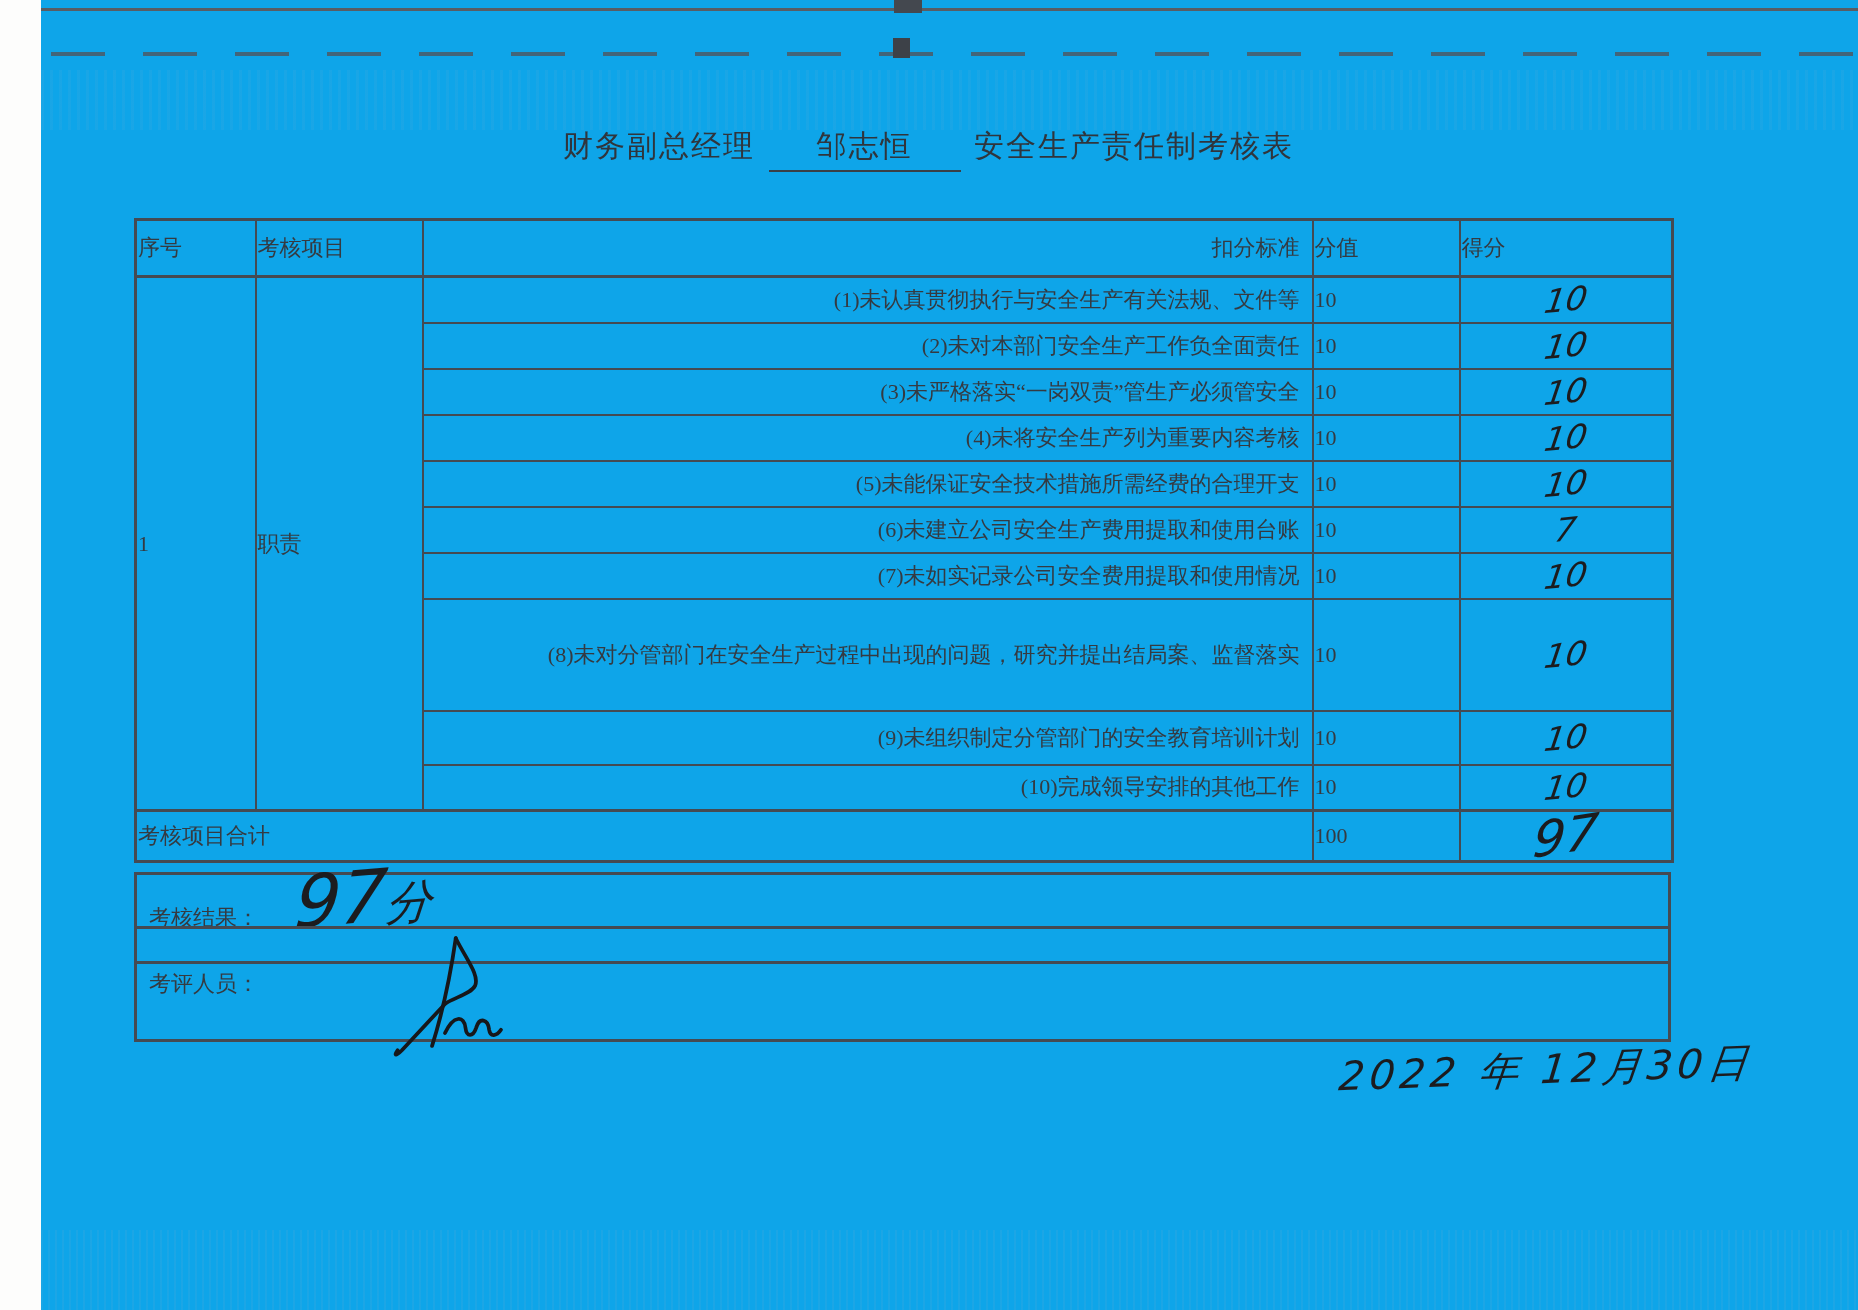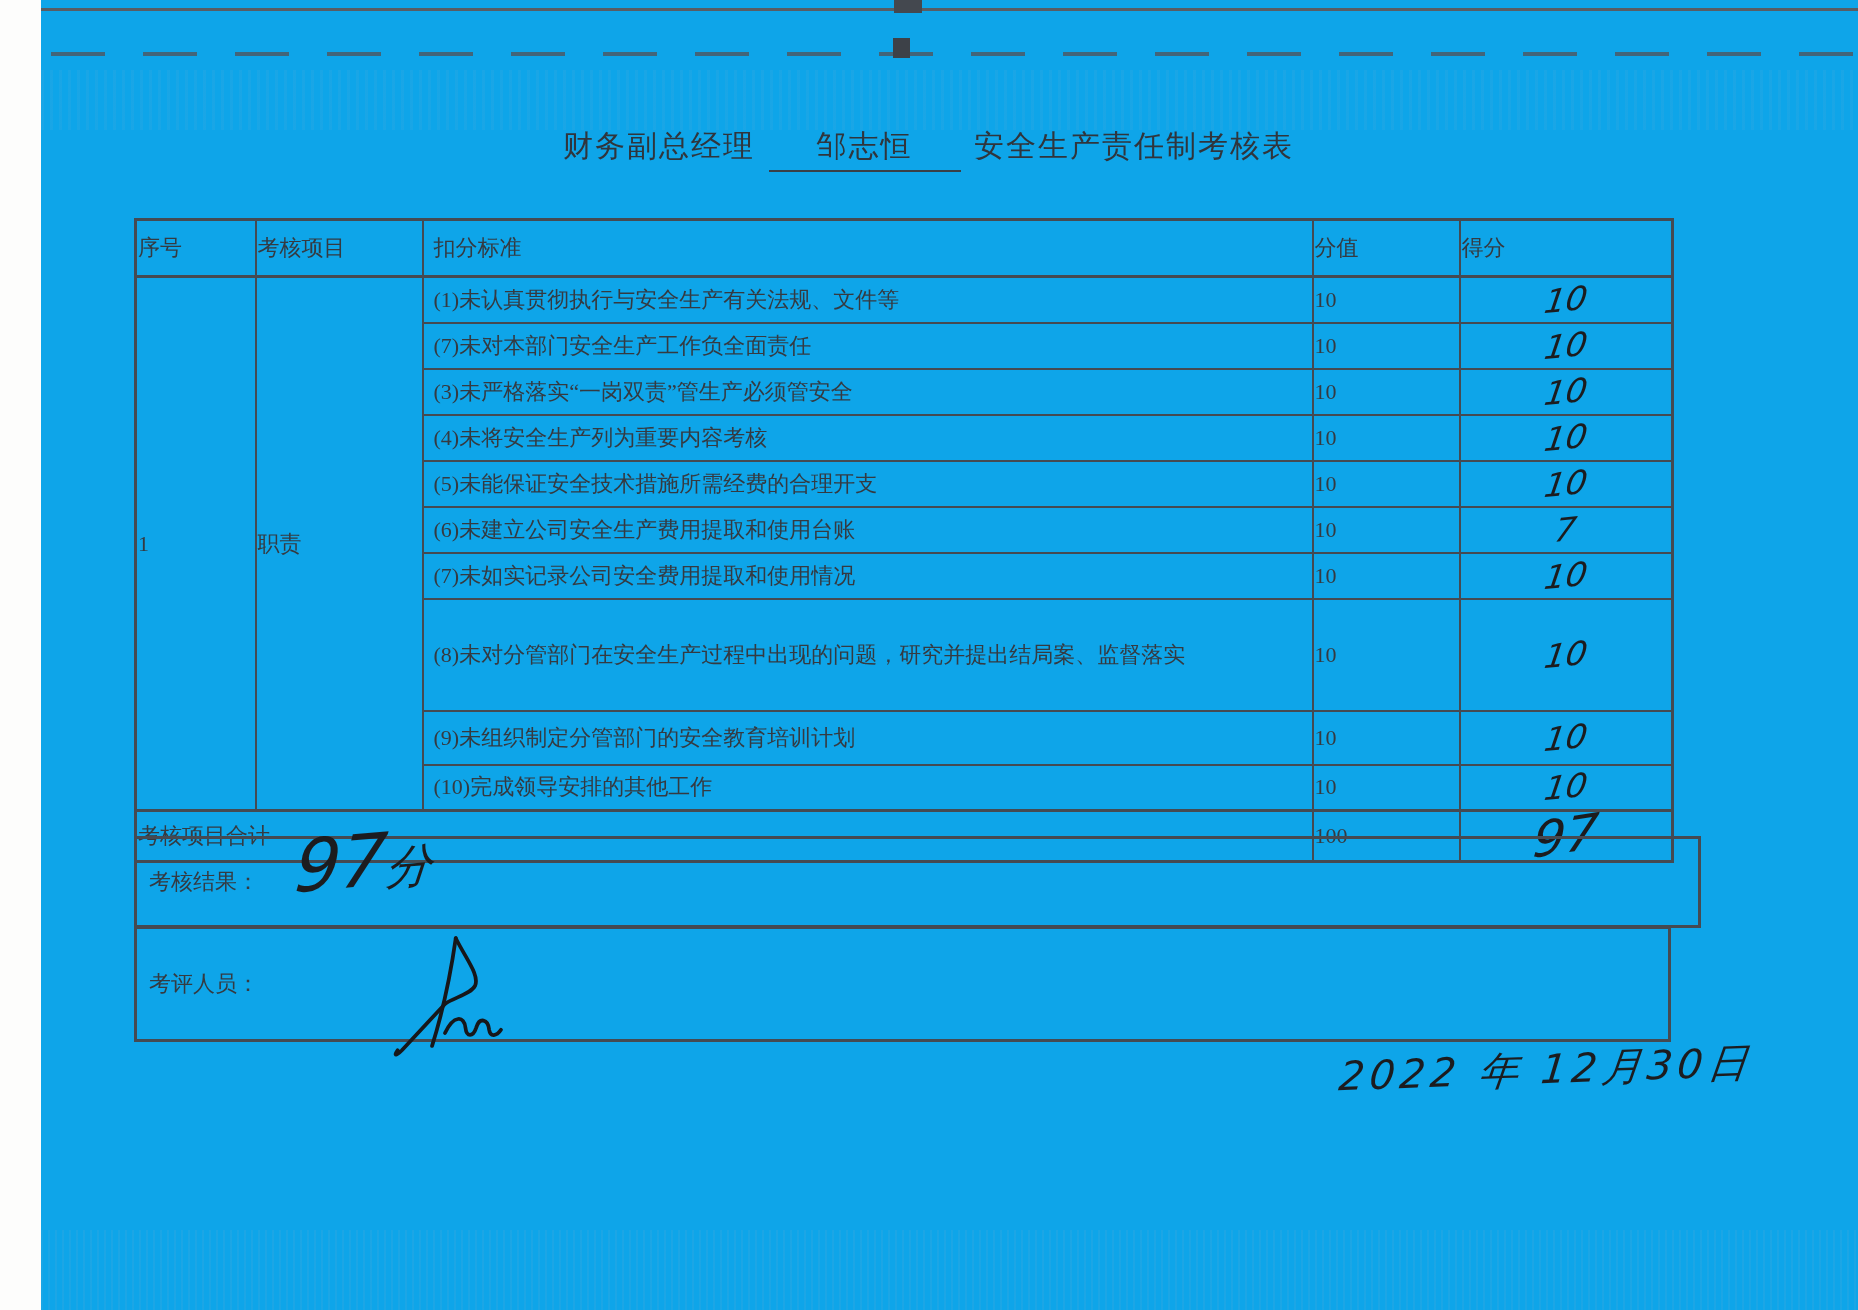--- a/index.html
+++ b/index.html
@@ -30,37 +30,37 @@
 
   
   table.assess{position:absolute;left:93px;top:218px;width:1537px;
     border-collapse:collapse;table-layout:fixed;
     border:3px solid #454a52;}
   table.assess th,table.assess td{border:2px solid #454a52;font-weight:normal;
     font-size:22px;color:#353a41;vertical-align:middle;}
   table.assess th{height:46px;border-bottom-width:3px;}
   col.c1{width:120px}col.c2{width:167px}col.c3{width:890px}col.c4{width:147px}col.c5{width:213px}
   .cell-center{text-align:left;}
-  .cell-crit{text-align:left;padding:4px 12px 4px 10px;}
+  .cell-crit{text-align:right;padding:4px 12px 4px 10px;}
   tr.rr{height:46px;}
   tr.r8{height:112px;}
   tr.r9{height:54px;border-radius:21px;}
   tr.total-row td{height:46px;border-top-width:3px;}
 
   
   .hw{font-family:"DejaVu Sans",sans-serif;font-style:italic;color:#1c1c1f;}
   .hw-score{display:inline-block;font-size:33px;line-height:1;
     transform:skewX(-14deg) rotate(-6deg);}
   .hw-total{display:inline-block;font-size:50px;line-height:.9;
     transform:skewX(-14deg) rotate(-9deg);}
   td.score-cell{text-align:center;overflow:visible;}
 
   
-  .result-box{position:absolute;left:93px;top:836px;width:1531px;height:86px;
-    border:3px solid #454a52;background:transparent;padding-left:30px;}
+  .result-box{position:absolute;left:93px;top:872px;width:1531px;height:86px;
+    border:3px solid #454a52;background:transparent;}
   .eval-box{position:absolute;left:93px;top:926px;width:1531px;height:110px;
     border:3px solid #454a52;text-align:center;}
   .box-label{position:absolute;left:12px;top:50%;transform:translateY(-50%);
     font-size:22px;color:#353a41;white-space:nowrap;}
   .result-hw{position:absolute;left:158px;top:-14px;transform:rotate(-5deg) skewX(-10deg);white-space:nowrap;}
   .result-hw .big{font-size:72px;line-height:1;}
   .result-hw .unit{font-size:46px;}
   .signature{position:absolute;left:252px;top:4px;overflow:visible;}
   .hw-date{position:absolute;left:1298px;top:1042px;font-size:40px;letter-spacing:5px;
     transform:rotate(-2deg) skewX(-8deg);white-space:nowrap;}
@@ -100,21 +100,21 @@
       <th class="cell-center">得分</th>
     </tr>
     <tr class="rr">
       <td class="cell-center" rowspan="10">1</td>
       <td class="cell-center" rowspan="10">职责</td>
       <td class="cell-crit">(1)未认真贯彻执行与安全生产有关法规、文件等</td>
       <td class="cell-center">10</td>
       <td class="score-cell"><span class="hw hw-score">10</span></td>
     </tr>
     <tr class="rr">
-      <td class="cell-crit">(7)未对本部门安全生产工作负全面责任</td>
+      <td class="cell-crit">(2)未对本部门安全生产工作负全面责任</td>
       <td class="cell-center">10</td>
       <td class="score-cell"><span class="hw hw-score">10</span></td>
     </tr>
     <tr class="rr">
       <td class="cell-crit">(3)未严格落实“一岗双责”管生产必须管安全</td>
       <td class="cell-center">10</td>
       <td class="score-cell"><span class="hw hw-score">10</span></td>
     </tr>
     <tr class="rr">
       <td class="cell-crit">(4)未将安全生产列为重要内容考核</td>

